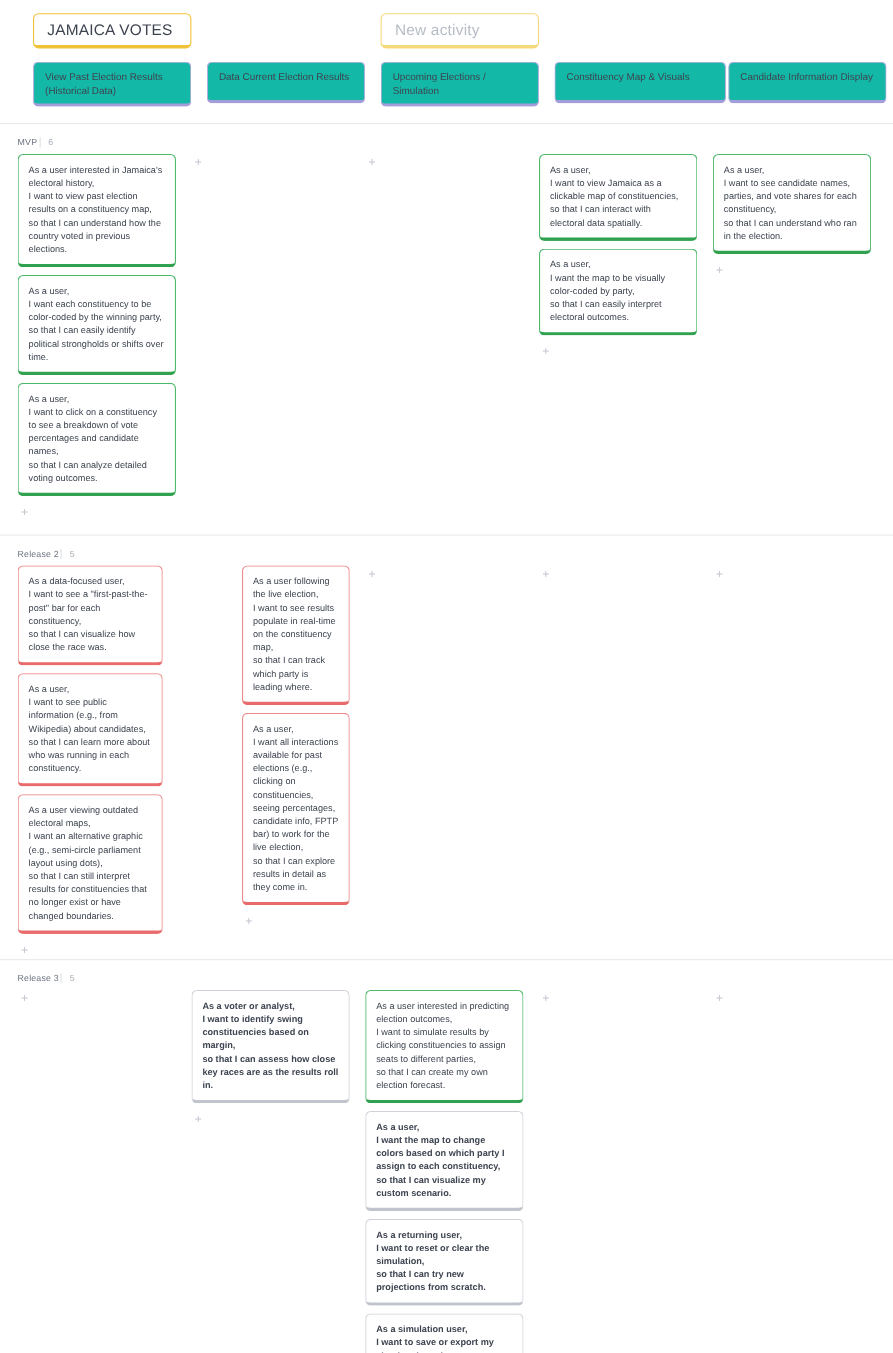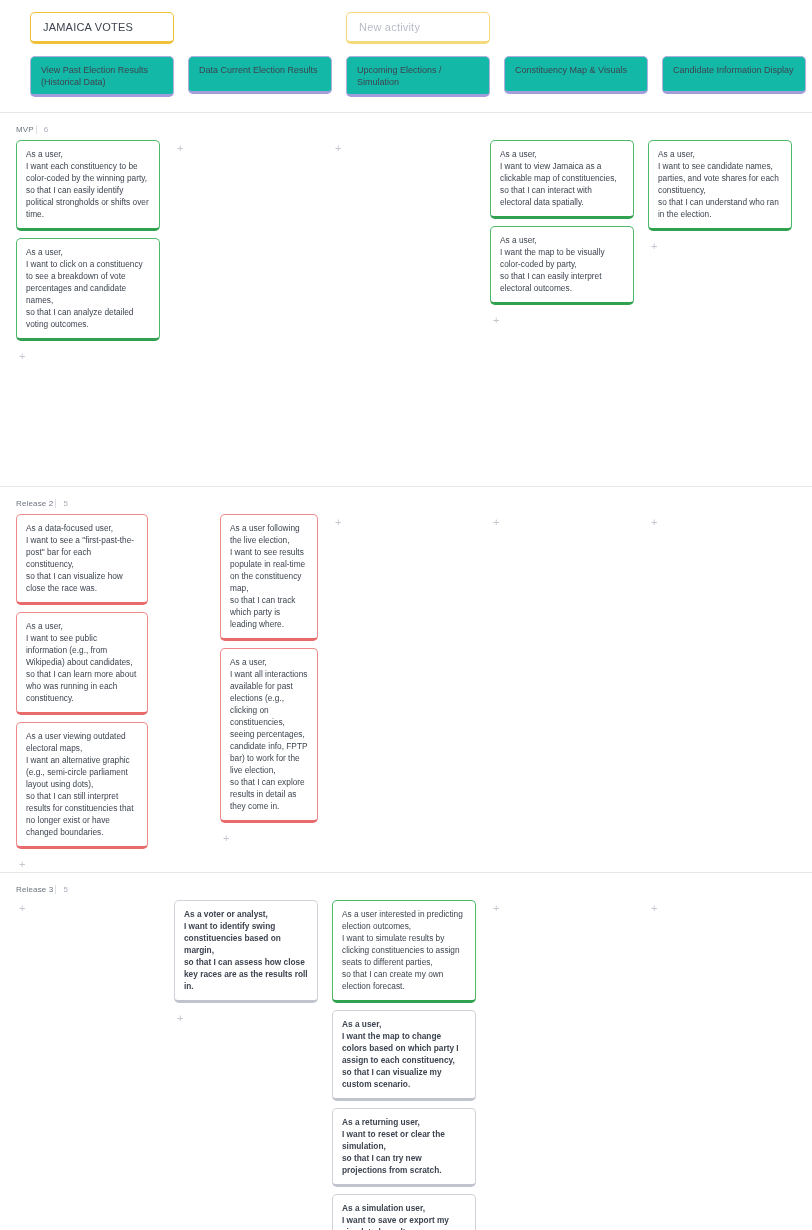--- a/index.html
+++ b/index.html
@@ -32,21 +32,21 @@
     position: absolute;
     top: 0;
     height: 32px;
     background: #ffffff;
     border: 1px solid #f0c23a;
     border-bottom: 3px solid #f0c23a;
     border-radius: 5px;
     display: flex;
     align-items: center;
     padding: 0 12px;
-    font-size: 11px;
+    font-size: 14px;
     letter-spacing: .2px;
     color: #3d4450;
   }
   .activity-card.placeholder { color: #b7bcc6; border-color: #f5d97a; border-bottom-color:#f5d97a; }
 
   .step-row { position: relative; height: 42px; }
   .step-card {
     position: absolute;
     top: 0;
     min-height: 38px;
@@ -119,33 +119,36 @@
           <span>JAMAICA VOTES</span>
         </div>
         <div class="activity-card placeholder" style="left: 332px; width: 144px;">
           <span>New activity</span>
         </div>
       </div>
     <div class="step-row">
         <div class="step-card" style="left: 16px; width: 144px;"><span>View Past Election Results (Historical Data)</span></div>
         <div class="step-card" style="left: 174px; width: 144px;"><span>Data Current Election Results</span></div>
         <div class="step-card" style="left: 332px; width: 144px;"><span>Upcoming Elections / Simulation</span></div>
-        <div class="step-card" style="left: 490px; width: 144px;"><span>Constituency Map &amp; Visuals</span></div>
+        <div class="step-card" style="left: 490px; width: 156px;"><span>Constituency Map &amp; Visuals</span></div>
         <div class="step-card" style="left: 648px; width: 144px;"><span>Candidate Information Display</span></div>
       </div>
   </div>
 
   <div id="lanes">
       <div class="lane">
         <div class="lane-label">
           <span>MVP</span>
           <span class="count">6</span>
         </div>
         <div class="lane-cols" style="height: 336px;">
           <div class="col" style="left: 16px; width: 144px;">
+            <div class="story green">As a user interested in Jamaica's electoral history,
+I want to view past election results on a constituency map,
+so that I can understand how the country voted in previous elections.</div>
             <div class="story green">As a user,
 I want each constituency to be color-coded by the winning party,
 so that I can easily identify political strongholds or shifts over time.</div>
             <div class="story green">As a user,
 I want to click on a constituency to see a breakdown of vote percentages and candidate names,
 so that I can analyze detailed voting outcomes.</div>
             <div class="add-slot">+</div>
           </div>
           <div class="col" style="left: 174px; width: 144px;">
             <div class="add-slot">+</div>

